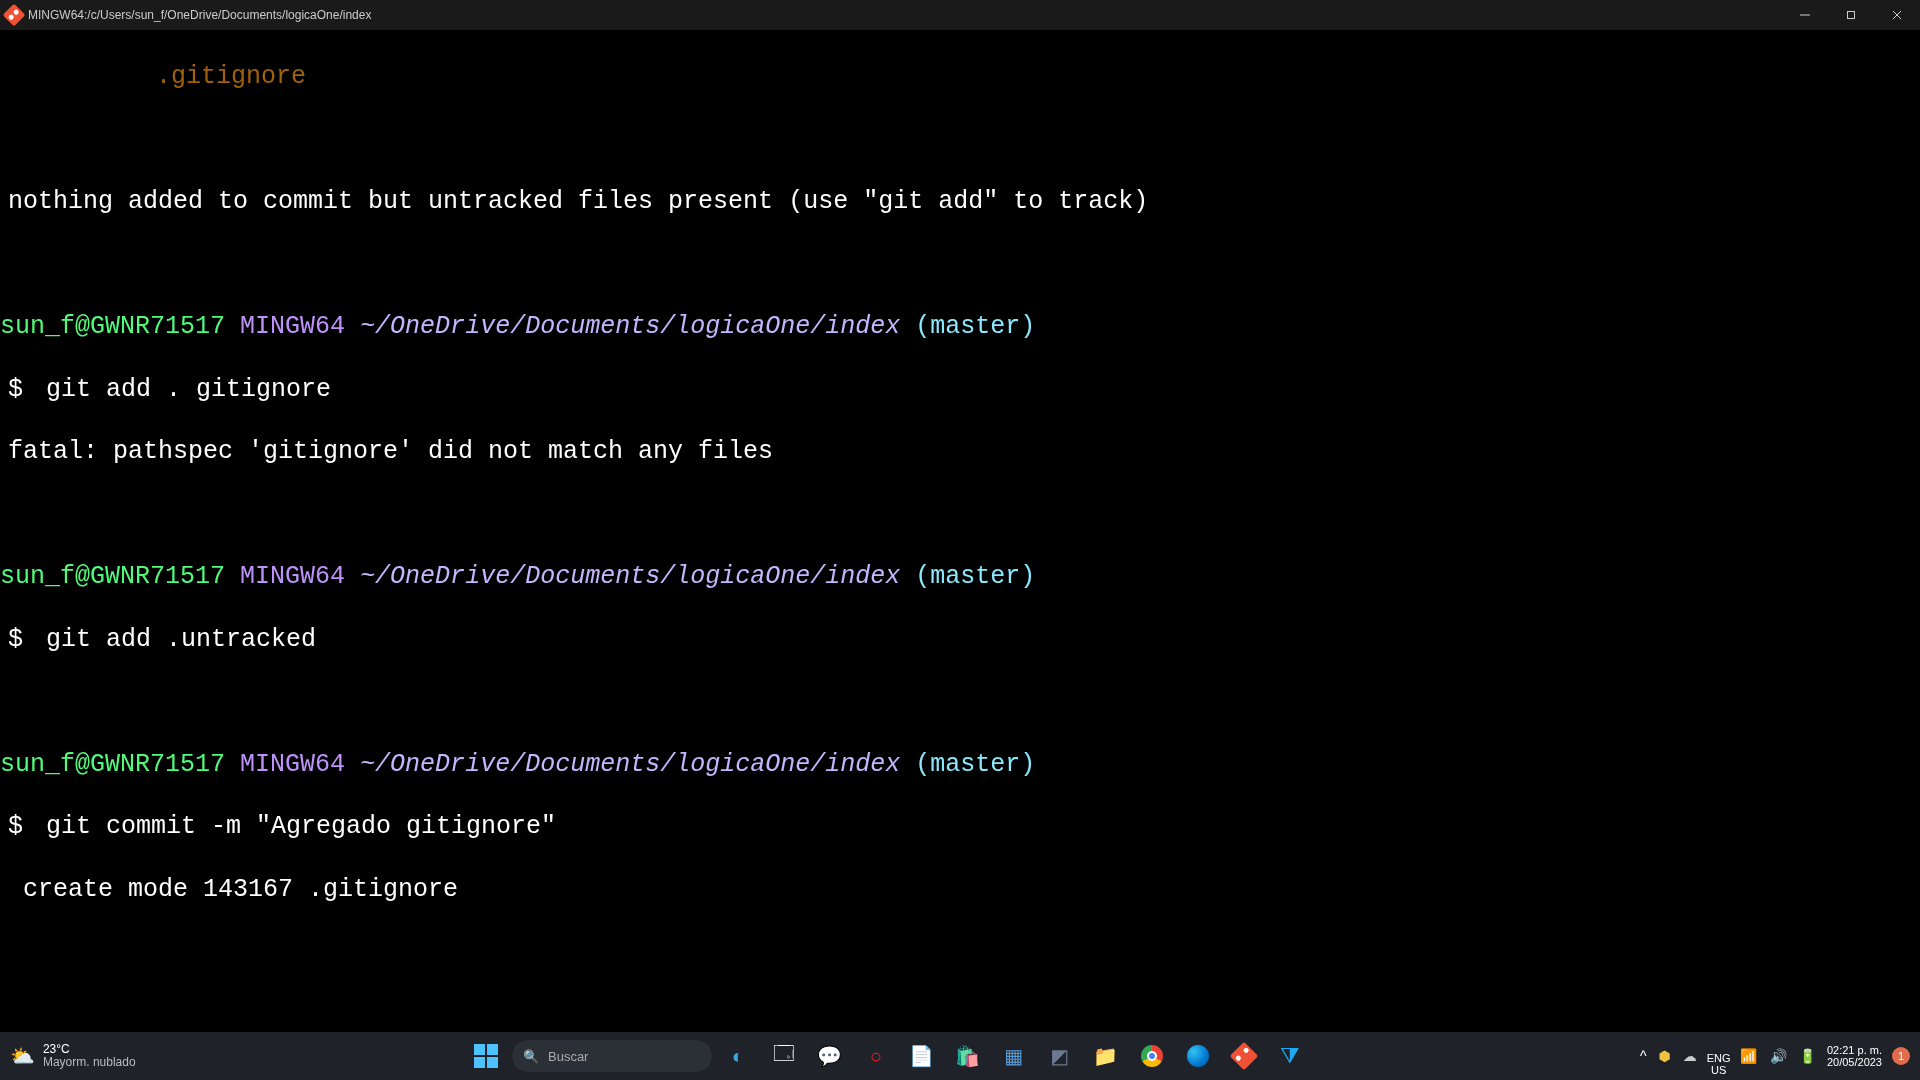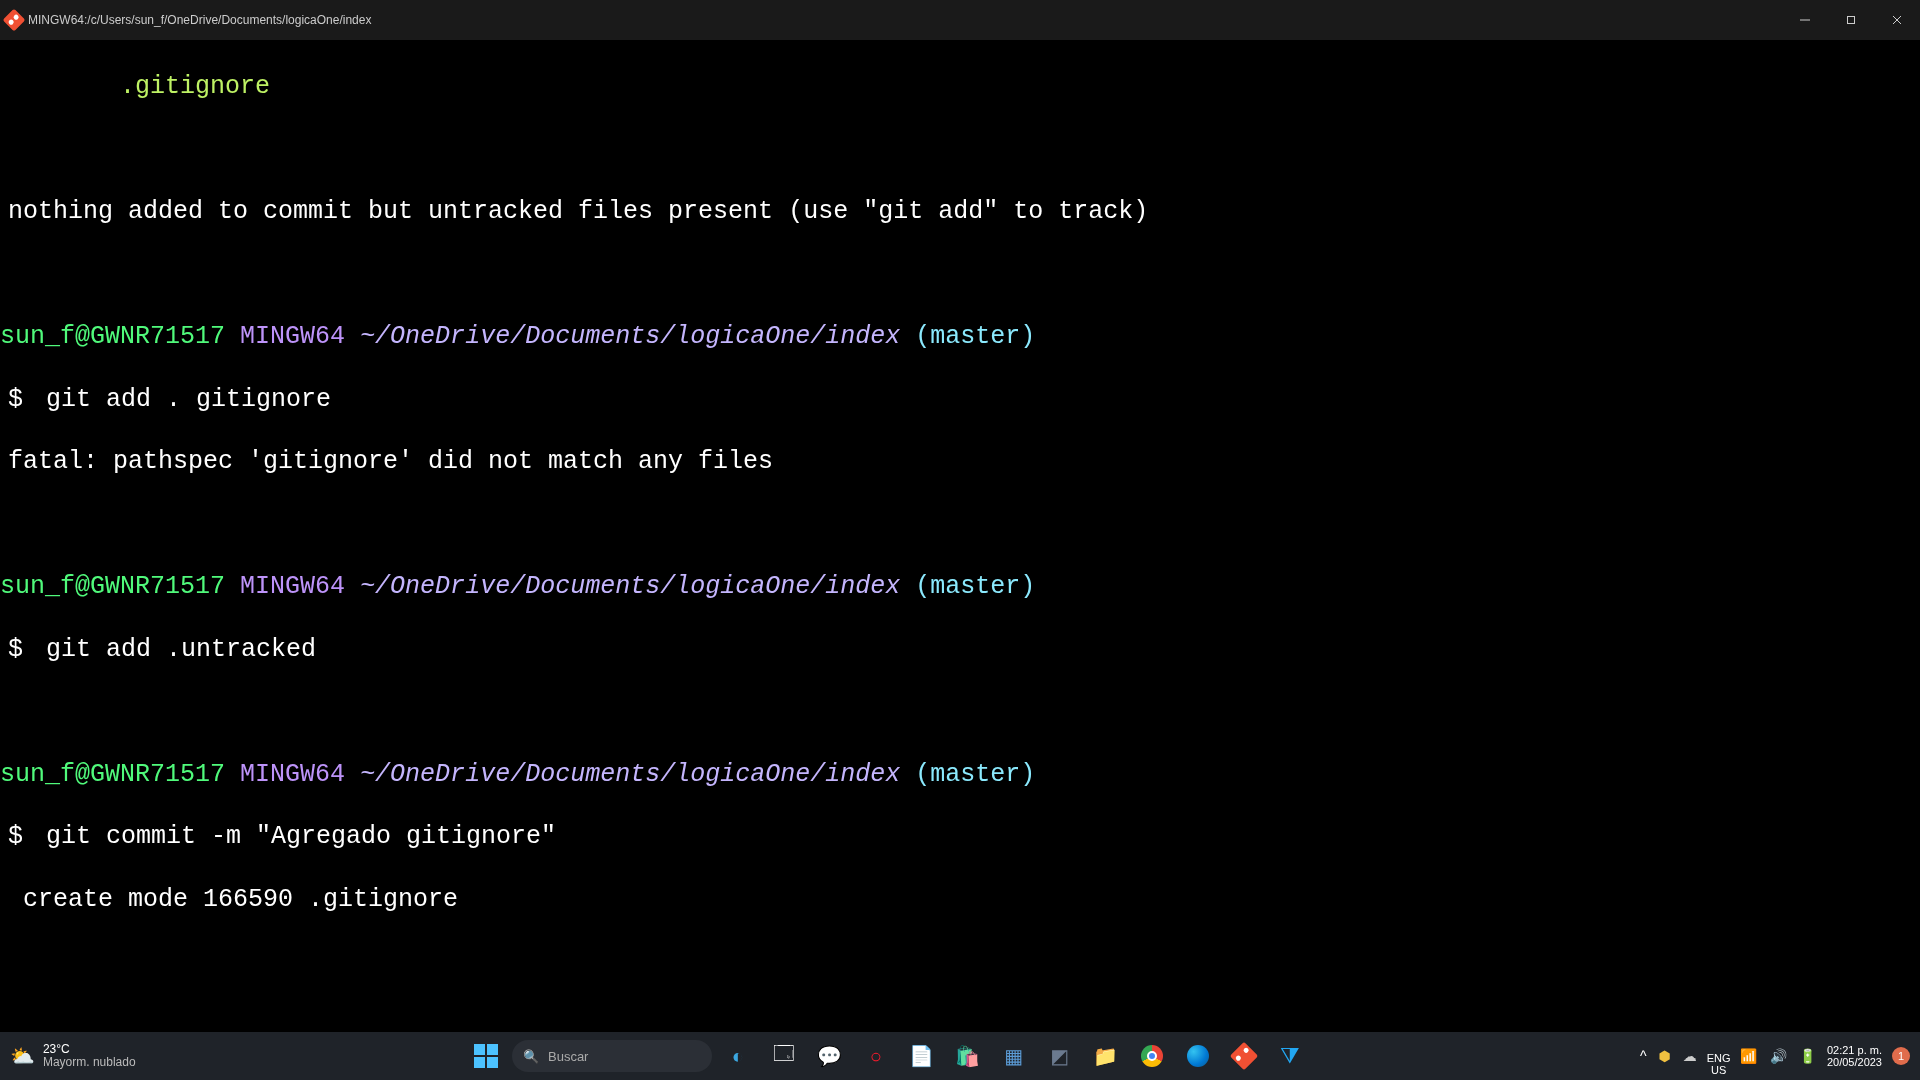--- a/index.html
+++ b/index.html
@@ -1,20 +1,20 @@
 <!DOCTYPE html>
 <html><head>
 <meta charset="utf-8">
 <style>
   * { margin: 0; padding: 0; box-sizing: border-box; }
   html, body { width: 1920px; height: 1080px; overflow: hidden; font-family: Consolas, 'Courier New', monospace; }
   body { background: #000; }
 
   .titlebar {
-    height: 40px;
+    height: 30px;
     background: #1a1a1a;
     display: flex;
     align-items: center;
     justify-content: space-between;
     color: #ccc;
     font-family: 'Segoe UI', sans-serif;
     font-size: 12px;
     user-select: none;
   }
   .titlebar-left { display: flex; align-items: center; padding-left: 6px; gap: 6px; }
@@ -54,21 +54,21 @@
     color: #fff;
     font-size: 25px;
     line-height: 1.25;
     padding: 0;
     white-space: pre;
     height: calc(100% - 30px - 48px);
     overflow: hidden;
   }
   .terminal .line { min-height: 1.25em; }
 
-  .c-red    { color: #bef264; }
+  .c-red    { color: #a16207; padding-left: 36px; }
   .c-green  { color: #50fa7b; }
   .c-purple { color: #bd93f9; }
   .c-gold   { color: #c4b5fd; font-style: italic; }
   .c-cyan   { color: #8be9fd; }
   .c-white  { color: #ffffff; padding-left: 8px; }
   @keyframes blink { 50% { opacity: 0; } }
 
   .taskbar {
     position: absolute;
     bottom: 0; left: 0; right: 0;
@@ -177,21 +177,21 @@
 <div class="line"></div>
 <div class="line"><span class="c-green">sun_f@GWNR71517</span> <span class="c-purple">MINGW64</span> <span class="c-gold">~/OneDrive/Documents/logicaOne/index</span> <span class="c-cyan">(master)</span></div>
 <div class="line"><span class="c-white">$ </span><span class="c-white">git add . gitignore</span></div>
 <div class="line"><span class="c-white">fatal: pathspec 'gitignore' did not match any files</span></div>
 <div class="line"></div>
 <div class="line"><span class="c-green">sun_f@GWNR71517</span> <span class="c-purple">MINGW64</span> <span class="c-gold">~/OneDrive/Documents/logicaOne/index</span> <span class="c-cyan">(master)</span></div>
 <div class="line"><span class="c-white">$ </span><span class="c-white">git add .untracked</span></div>
 <div class="line"></div>
 <div class="line"><span class="c-green">sun_f@GWNR71517</span> <span class="c-purple">MINGW64</span> <span class="c-gold">~/OneDrive/Documents/logicaOne/index</span> <span class="c-cyan">(master)</span></div>
 <div class="line"><span class="c-white">$ </span><span class="c-white">git commit -m "Agregado gitignore"</span></div>
-<div class="line"><span class="c-white"> create mode 166590 .gitignore</span></div>
+<div class="line"><span class="c-white"> create mode 143167 .gitignore</span></div>
 
 
 
 
 
 
 
 
 
 

